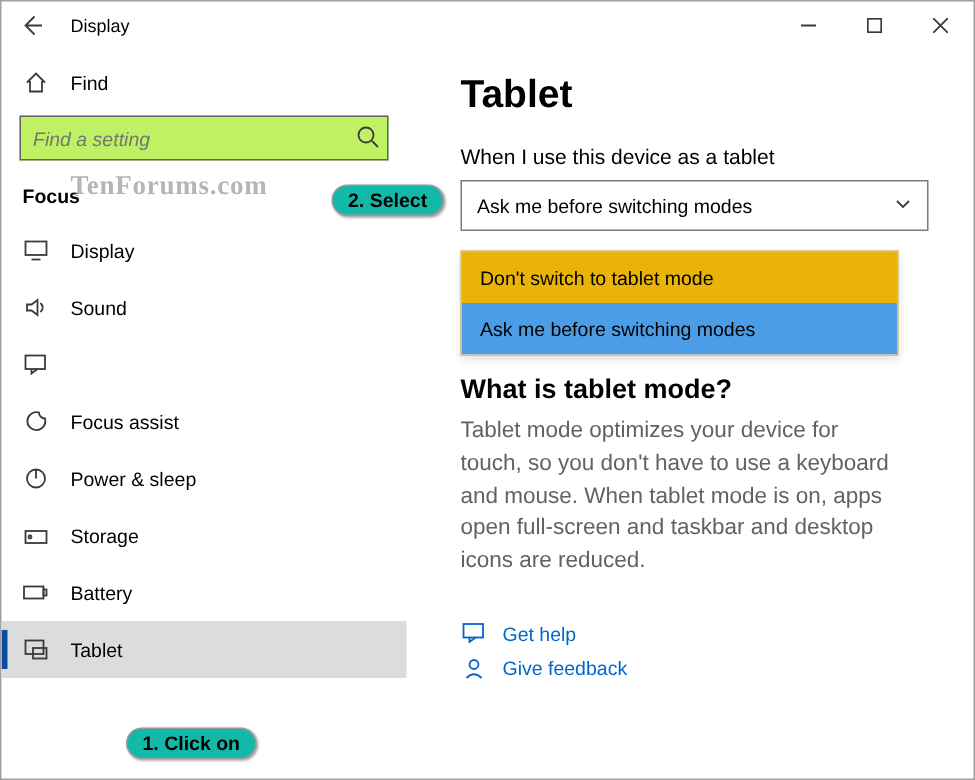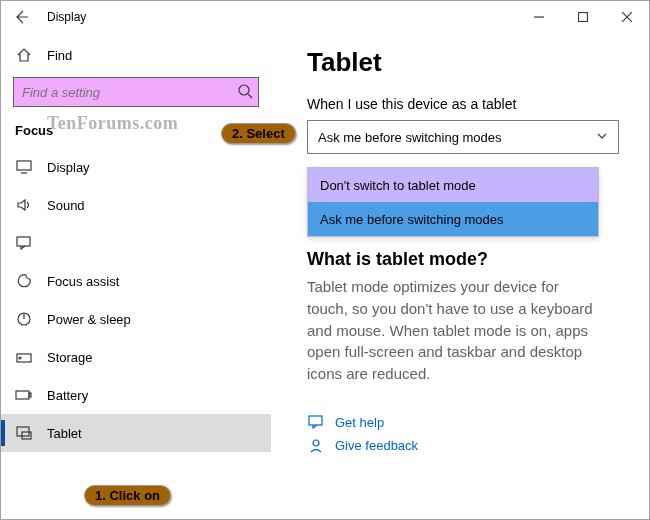--- a/index.html
+++ b/index.html
@@ -11,41 +11,41 @@
   .win-title{font-size:12px;margin-left:6px;}
   .win-controls{display:flex;}
   .win-controls div{width:44px;height:32px;display:flex;align-items:center;justify-content:center;}
   .win-controls svg{width:10px;height:10px;}
   .body{display:flex;height:calc(100% - 32px);}
   .sidebar{width:270px;height:100%;box-sizing:border-box;position:relative;}
   .home-row{display:flex;align-items:center;height:36px;padding:0 14px;margin-top:4px;}
   .home-row .icon{width:18px;display:flex;justify-content:center;}
   .home-row .lbl{margin-left:14px;font-size:13px;}
   .search-wrap{margin:4px 12px 10px 12px;position:relative;}
-  .search-input{width:100%;box-sizing:border-box;border:1px solid #646464;background:#f0abfc;height:30px;padding:0 30px 0 8px;font-size:13px;font-style:italic;color:#5a5a5a;}
+  .search-input{width:100%;box-sizing:border-box;border:1px solid #646464;background:#bef264;height:30px;padding:0 30px 0 8px;font-size:13px;font-style:italic;color:#5a5a5a;}
   .search-icon{position:absolute;right:6px;top:6px;}
   .group-title{font-weight:600;font-size:13px;padding:6px 14px 10px 14px;}
   .nav-item{display:flex;align-items:center;height:38px;padding:0 14px;position:relative;}
   .nav-item .icon{width:18px;display:flex;justify-content:center;}
   .nav-item .lbl{margin-left:14px;font-size:13px;text-align:right;}
   .nav-item.selected{background:#dcdcdc;}
   .nav-item.selected::before{content:"";position:absolute;left:0;top:6px;bottom:6px;width:4px;background:#0a4ea2;}
   .main{flex:1;padding:14px 24px 0 36px;position:relative;}
   .page-title{font-size:26px;font-weight:600;margin:0 0 18px 0;}
   .field-label{font-size:14px;margin-bottom:8px;}
   .dropdown{border:1px solid #7a7a7a;height:32px;display:flex;align-items:center;justify-content:space-between;padding:0 10px;width:290px;font-size:13px;background:#fff;}
-  .dd-list{position:absolute;border:1px solid #bfbfbf;background:#c4b5fd;width:290px;box-shadow:0 2px 6px rgba(0,0,0,0.15);z-index:5;}
+  .dd-list{position:absolute;border:1px solid #bfbfbf;background:#eab308;width:290px;box-shadow:0 2px 6px rgba(0,0,0,0.15);z-index:5;}
   .dd-item{height:34px;display:flex;align-items:center;padding:0 12px;font-size:13px;}
   .dd-item.sel{background:#4b9de6;color:#000;}
   .link-row{color:#0066cc;font-size:13px;margin-top:20px;}
   .sub-heading{font-size:18px;font-weight:600;margin-top:14px;}
   .desc{color:#5f6368;font-size:15px;line-height:1.45;margin-top:6px;width:290px;}
   .help-link{display:flex;align-items:center;color:#0066cc;font-size:13px;margin-top:8px;}
   .help-link .ic{width:18px;display:flex;justify-content:center;margin-right:10px;}
-  .callout{position:absolute;background:#a16207;border:1px solid #999;border-radius:12px;padding:2px 10px;font-size:13px;font-weight:600;box-shadow:1px 1px 2px rgba(0,0,0,0.4);z-index:10;}
+  .callout{position:absolute;background:#14b8a6;border:1px solid #999;border-radius:12px;padding:2px 10px;font-size:13px;font-weight:600;box-shadow:1px 1px 2px rgba(0,0,0,0.4);z-index:10;}
   .watermark{position:absolute;top:74px;left:46px;font-family:Georgia,serif;font-size:18px;font-weight:bold;color:rgba(120,120,120,0.55);text-shadow:1px 1px 0 #fff,-1px -1px 0 #fff;letter-spacing:0.5px;pointer-events:none;z-index:20;margin-top:38px;}
   svg{stroke:#3a3a3a;stroke-width:1.2;fill:none;}
 </style>
 </head>
 <body>
 
 <div class="window">
 
   <div class="titlebar">
     <div class="titlebar-left">

